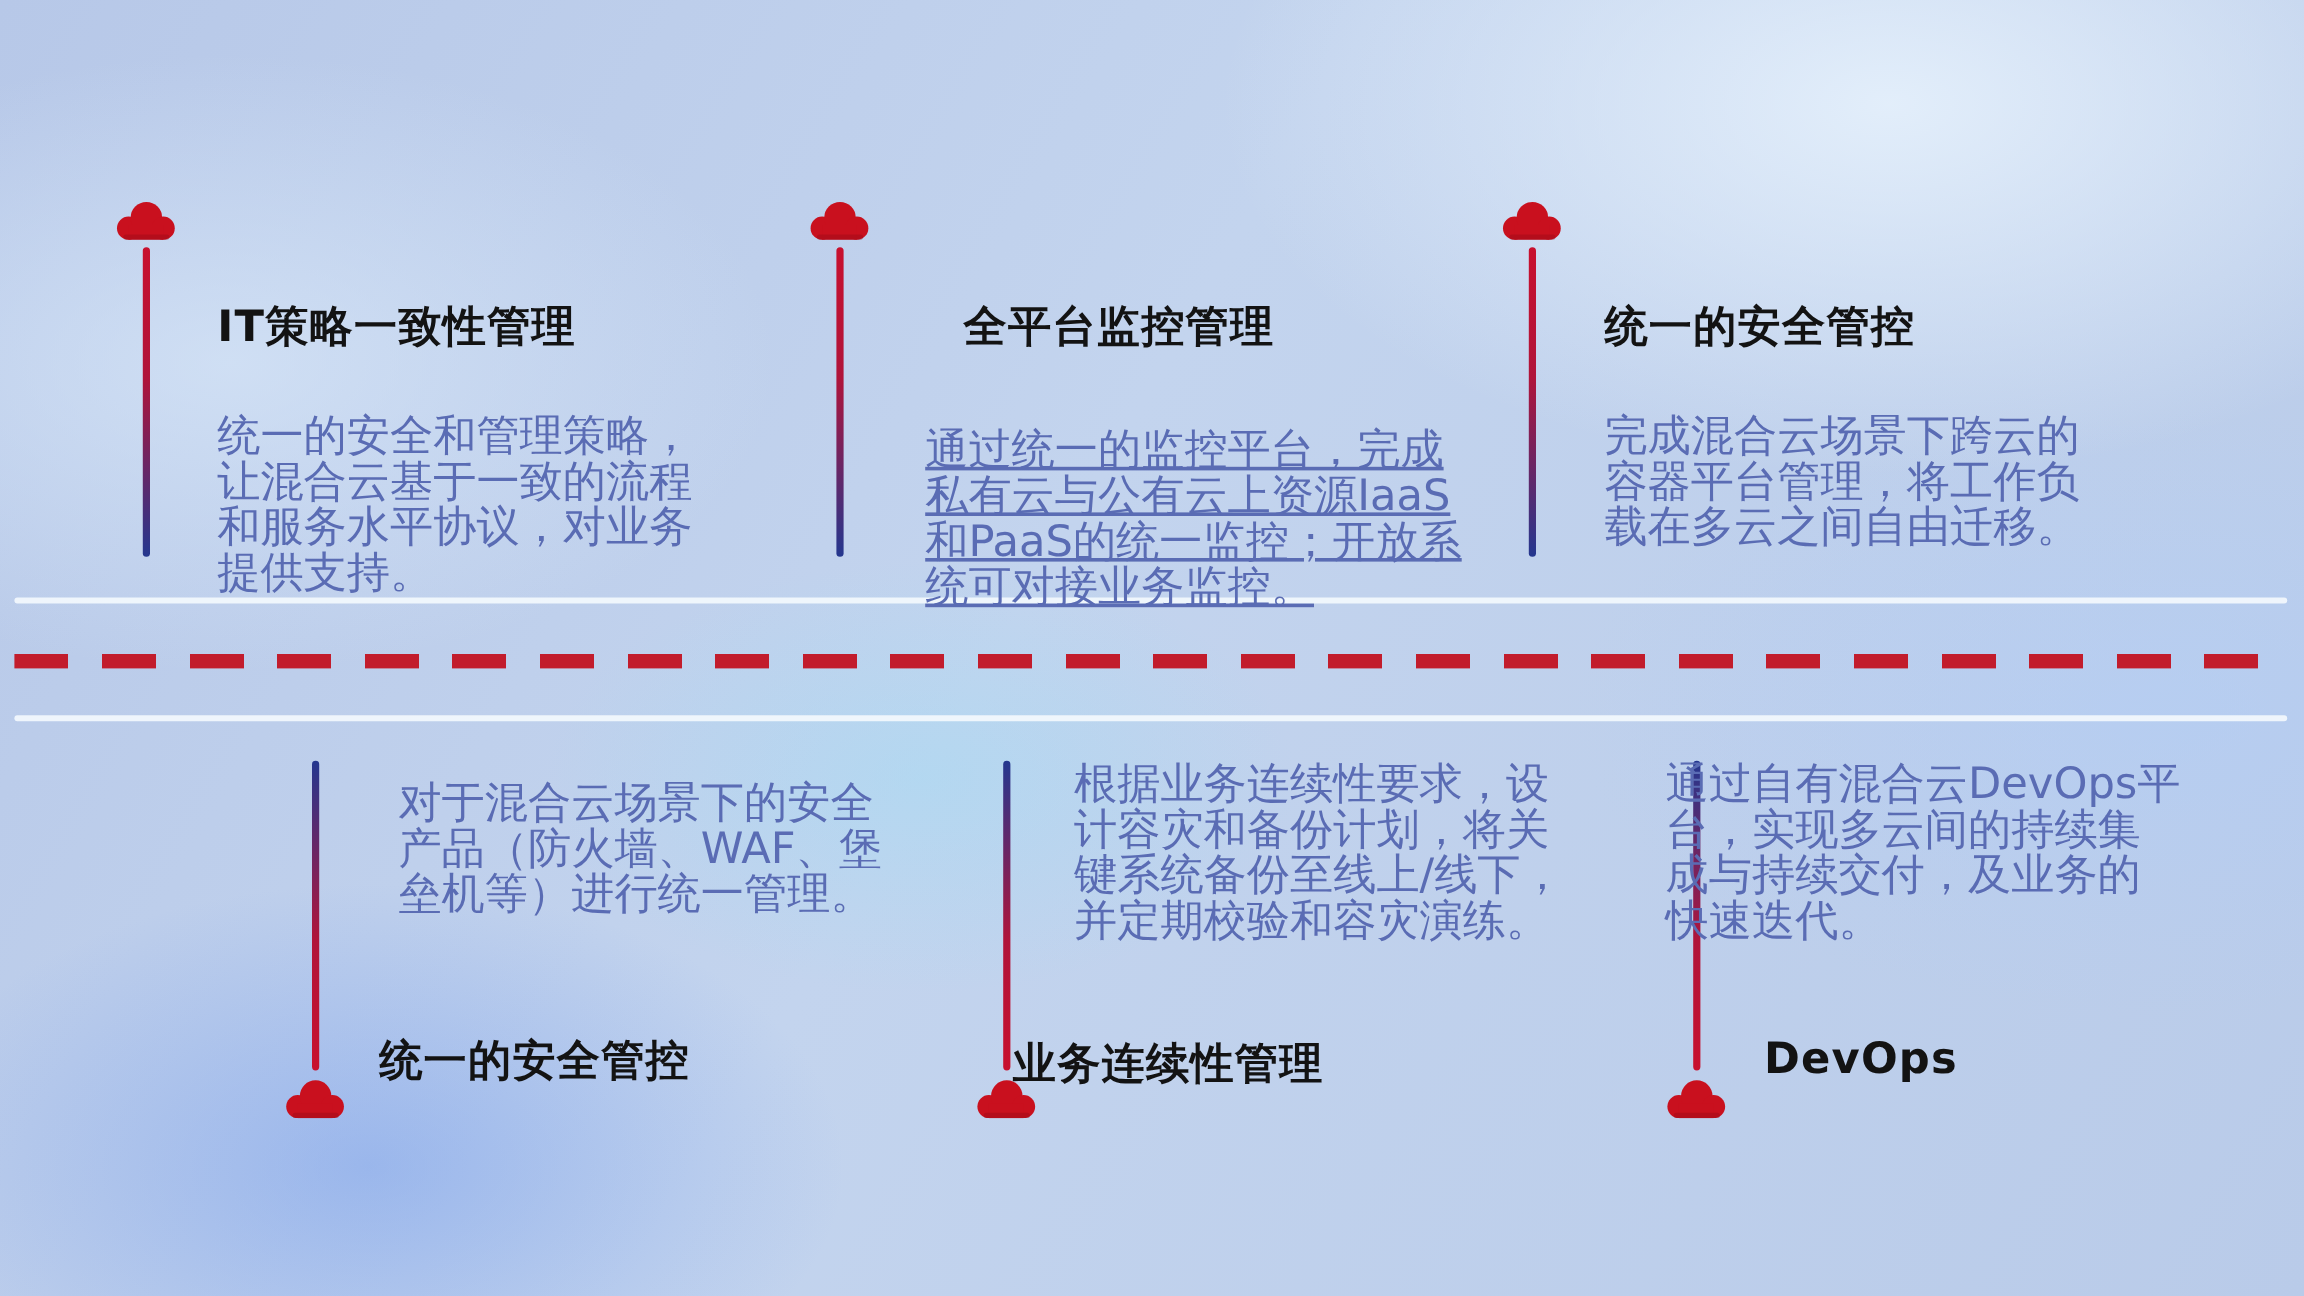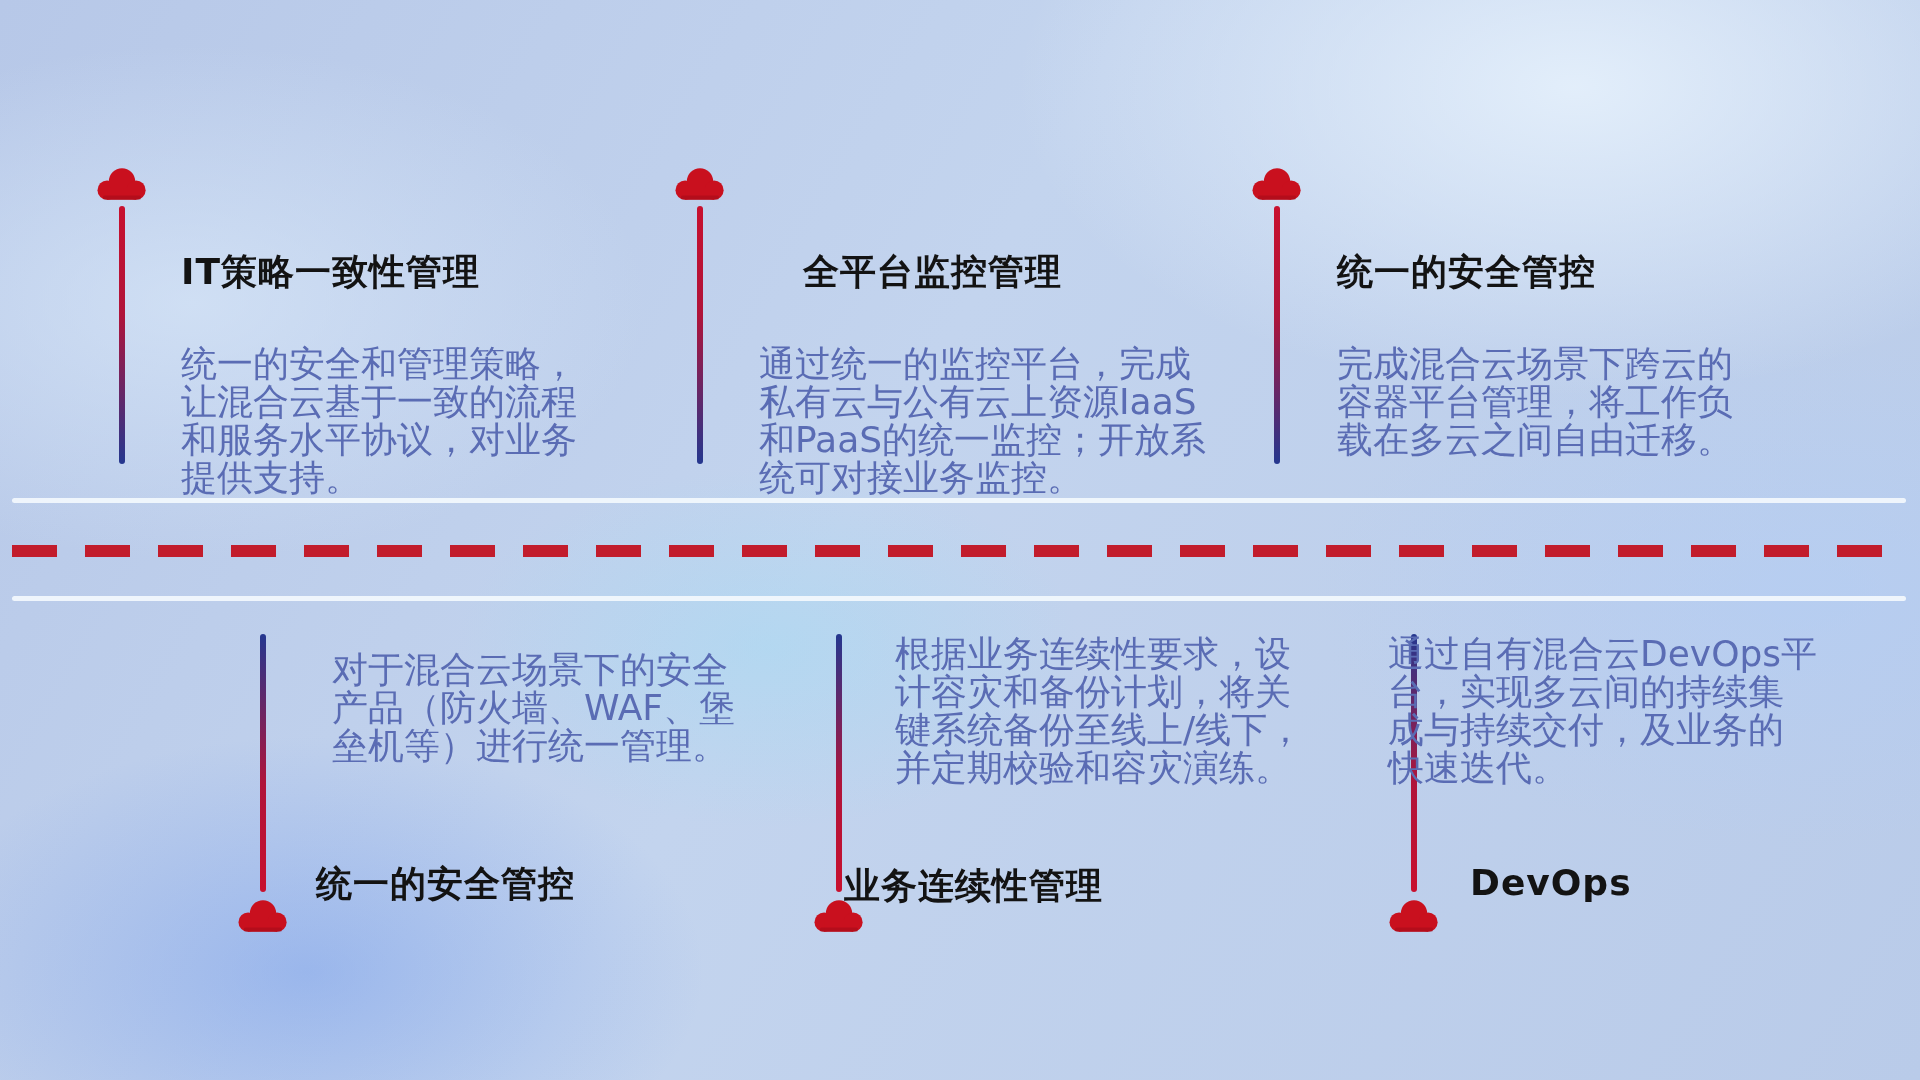--- a/index.html
+++ b/index.html
@@ -54,21 +54,21 @@
       <svg viewBox="0 0 64 44" width="56" height="40">
         <circle cx="15" cy="29" r="11" fill="#c9101e"></circle>
           <circle cx="32" cy="19" r="15" fill="#c9101e"></circle>
         <circle cx="48" cy="29" r="11" fill="#c9101e"></circle>
           <rect x="15" y="26" width="33" height="14" fill="#c9101e"></rect>
         <rect x="10" y="35" width="44" height="5" rx="2.5" fill="#9c0c18" opacity="0.45"></rect>
       </svg>
     </span>
     <div class="pole down" style="left:697px;top:206px;height:258px;"></div>
     <h2 class="title" style="left:759px;top:218px;margin-left:44px;">全平台监控管理</h2>
-    <p class="desc" style="left:759px;top:345px;margin:0;width:450px;">通过统一的监控平台，完成私有云与公有云上资源IaaS和PaaS的统一监控；开放系统可对接业务监控。</p>
+    <p class="desc" style="left:759px;top:345px;margin:12px;width:450px;text-decoration:underline;">通过统一的监控平台，完成私有云与公有云上资源IaaS和PaaS的统一监控；开放系统可对接业务监控。</p>
   </div>
 
   <div>
     <span class="cloud" style="left:1249px;top:164px;">
       <svg viewBox="0 0 64 44" width="56" height="40">
         <circle cx="15" cy="29" r="11" fill="#c9101e"></circle>
           <circle cx="32" cy="19" r="15" fill="#c9101e"></circle>
         <circle cx="48" cy="29" r="11" fill="#c9101e"></circle>
           <rect x="15" y="26" width="33" height="14" fill="#c9101e"></rect>
         <rect x="10" y="35" width="44" height="5" rx="2.5" fill="#9c0c18" opacity="0.45"></rect>

